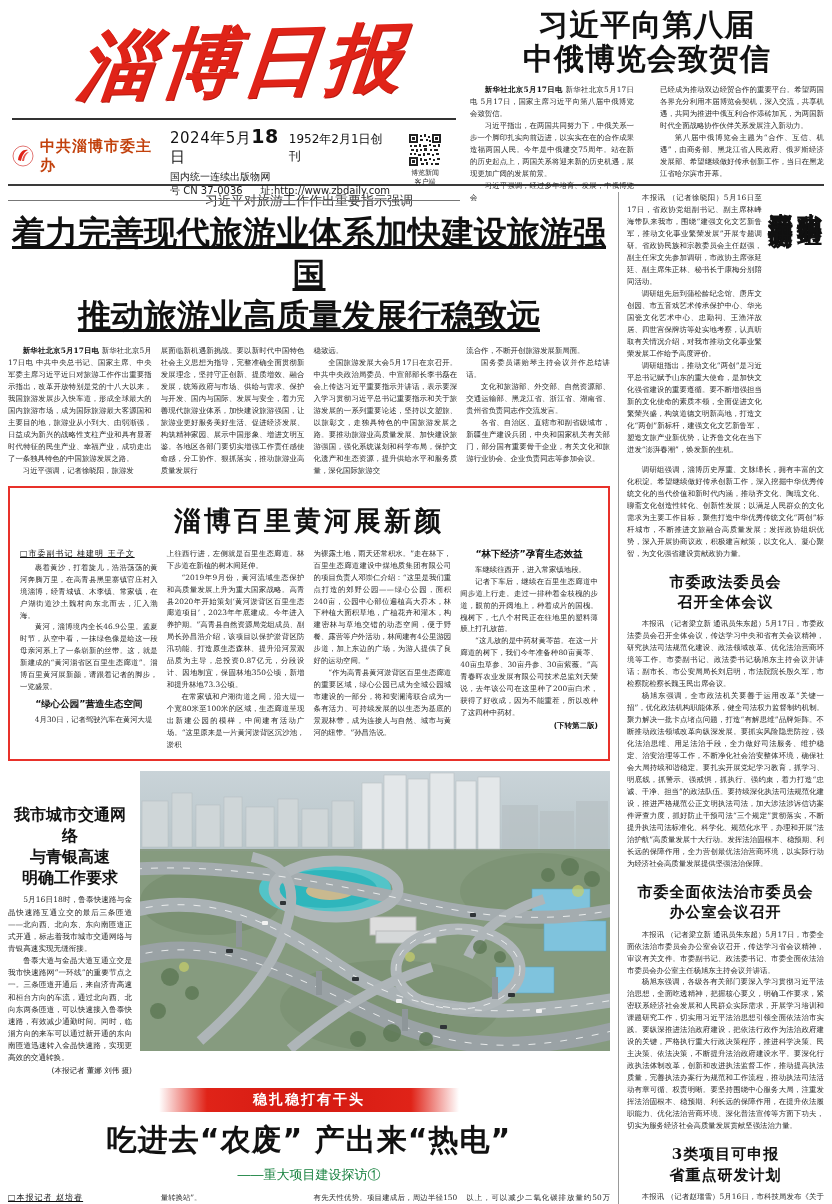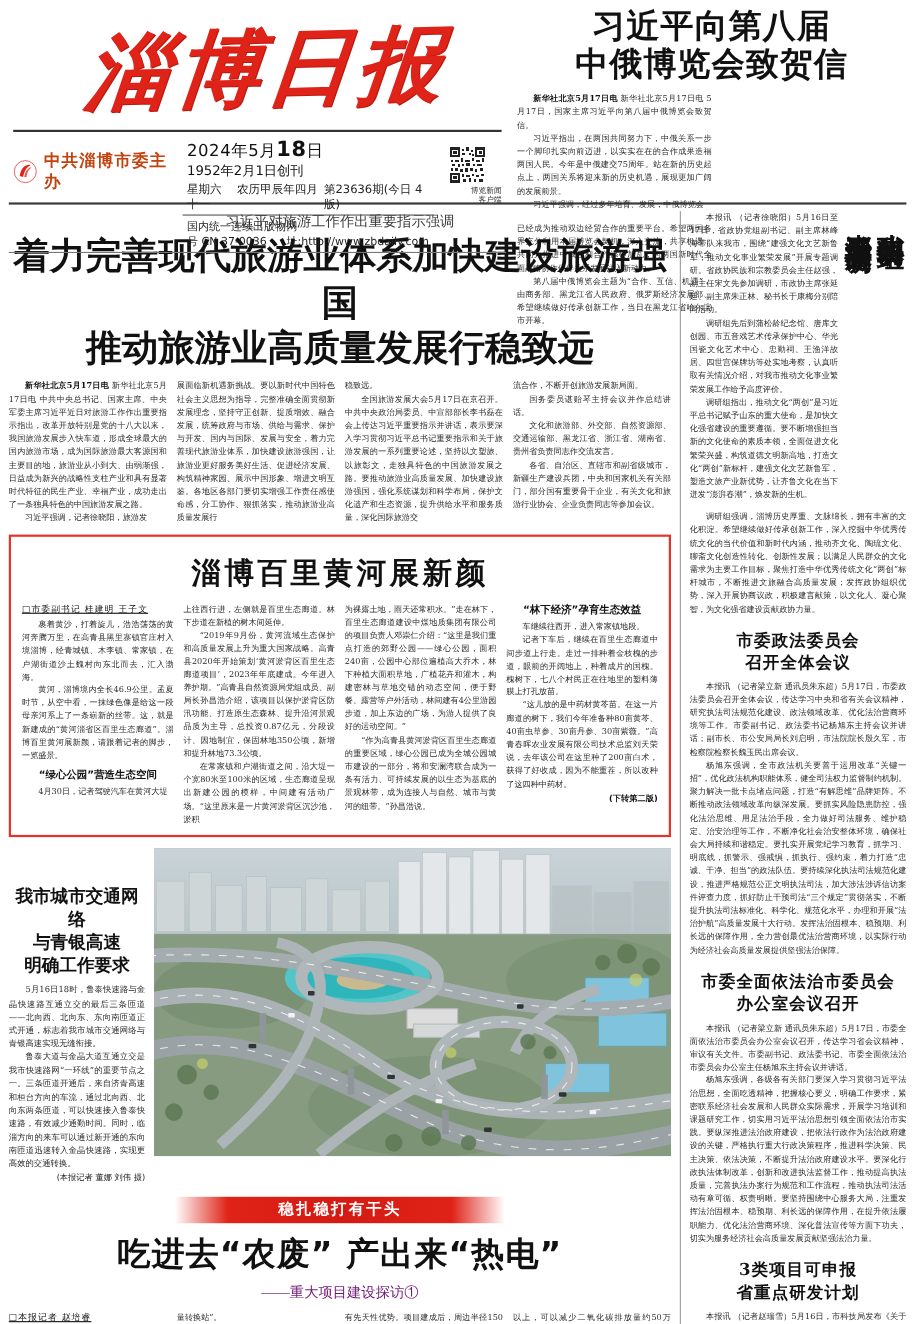--- a/index.html
+++ b/index.html
@@ -33,61 +33,61 @@
   .mh-emblem {
     width: 22px; height: 22px; margin-right: 6px; flex:0 0 22px;
     position: relative;
   }
   .mh-emblem svg { display:block; }
   .mh-brand-name {
     font-family: "DejaVu Serif","Liberation Serif",serif;
     font-size: 15px; font-weight: 700; letter-spacing: 1px; color:#c2410c;
   }
   .mh-dates { flex:1; padding-left:4px; }
-  .mh-row1 { display:flex; justify-content:space-between; align-items:baseline; padding:0 4px;flex-direction:column;}
+  .mh-row1 { display:flex; justify-content:space-between; align-items:baseline; padding:0 4px;}
   .mh-date-main { font-size: 15px; letter-spacing:.5px; color:#111; }
   .mh-date-main .big { font-size: 19px; font-weight:600; }
   .mh-founded { font-size: 12px; color:#111; }
   .mh-row2 { display:flex; justify-content:space-between; align-items:baseline; padding:1px 4px 2px 4px; border-bottom:1px solid #555; }
   .mh-week { font-size: 10.5px; color:#222; }
   .mh-week .sp { display:inline-block; width:14px; }
   .mh-issue { font-size: 10.5px; color:#222; }
   .mh-row3 { display:flex; justify-content:space-between; font-size:10px; color:#222; padding: 3px 4px 0 4px;}
-  .mh-qr { width: 62px; text-align:right; padding-top: 8px; }
+  .mh-qr { width: 62px; text-align:center; padding-top: 8px; }
   .qr-box { width:34px; height:34px; margin:0 auto; background:#fff; }
   .qr-cap { font-size:7px; line-height:1.25; color:#333; margin-top:2px; }
 
   .mh-right { width: 364px; padding-left: 10px; }
   .mh-right-title {
     font-size: 30px; font-weight: 800; line-height: 1.12; text-align:center;
     letter-spacing: 1px; color:#111; margin-top: 2px;
     font-family: "DejaVu Sans","Liberation Sans",sans-serif;
   }
-  .mh-right-body { display:flex; gap: 10px; margin-top: 9px; flex-direction: column; }
+  .mh-right-body { display:flex; gap: 26px; margin-top: 9px; }
   .mh-right-body .col { width: 50%; }
 
   
   .atext { font-family:"DejaVu Serif","Liberation Serif",serif; font-size: 7.4px; line-height: 1.62; color:#2a2a2a; text-align: justify; }
   .atext p { margin: 0; text-indent: 2em; }
   .atext p.noind { text-indent: 0; }
   .lead { font-weight: 700; color:#111; }
 
   .hr-thick { border-top: 2.5px solid #3a3a3a; margin: 6px 0 0 0; }
   .hr-thin { border-top: 1px solid #777; margin: 2px 0 0 0; }
 
   
   .body-grid { display:flex; margin-top: 6px; }
   .col-main { width: 610px; padding-right: 8px; }
   .col-right { width: 206px; padding-left: 8px; border-left: 1px solid #999; }
 
   
   .kicker { text-align:center; font-size: 13px; color:#3a3a3a; font-family:"DejaVu Serif","Liberation Serif",serif; margin-bottom: 2px; }
   .headline-main {
     text-align:center; font-size: 33px; font-weight: 800; line-height: 1.26;
-    letter-spacing: 0px; color:#111;
+    letter-spacing: 0px; color:#111;text-decoration:underline;
   }
   .lead-cols { display:flex; gap: 9px; margin-top: 8px; }
   .lead-cols .col { width: 25%; }
 
   
   .redbox { border: 2.5px solid #e8312a; margin-top: 9px; padding: 10px 10px 8px 10px; }
   .redbox-title {
     text-align:center; font-family:"DejaVu Serif","Liberation Serif",serif;
     font-size: 27px; font-weight: 700; letter-spacing: 3px; color:#111;
     margin: 5px 0 9px 0;
@@ -111,21 +111,21 @@
   .photo { width: 470px; height: 280px; position: relative; overflow:hidden; background:#9aa7ad; }
 
   
   .banner-wrap { margin-top: 12px; text-align:center; }
   .banner {
     display:inline-block; min-width: 300px; padding: 3px 46px;
     background: linear-gradient(to right, rgba(232,49,42,0) 0%, #e02318 16%, #d41a12 50%, #e02318 84%, rgba(232,49,42,0) 100%);
     color:#fff; font-size: 14px; font-weight: 800; letter-spacing: 2px;
   }
   .headline-2 { text-align:center; font-size: 30px; font-weight: 800; margin-top: 8px; color:#111; letter-spacing:1px;}
-  .subtitle-2 { text-align:center; font-size: 13px; margin-top: 5px; color:#701a75; font-family:Liberation Serif, serif;}
+  .subtitle-2 { text-align:center; font-size: 13px; margin-top: 5px; color:#15803d; font-family:Liberation Sans, sans-serif;}
   .bottom-cols { display:flex; gap:9px; margin-top: 8px; }
   .bottom-cols .col { width: 25%; }
 
   
   .vhead-wrap { display:flex; flex-direction: row-reverse; gap:4px; margin-bottom: 4px;}
   .vheadline {
     writing-mode: vertical-rl; text-orientation: upright;
     font-family:"DejaVu Serif","Liberation Serif",serif;
     font-size: 25px; font-weight: 700; letter-spacing: 2px; color:#111;
     line-height: 1.16; height: 268px;
@@ -158,26 +158,20 @@
           </span>
           <span class="mh-brand-name">中共淄博市委主办</span>
         </div>
 
         <div class="mh-dates">
           <div class="mh-row1">
             <div class="mh-date-main">
               <span>2024年5月</span><span class="big">18</span><span>日</span>
             </div>
             <div class="mh-founded">1952年2月1日创刊</div>
-          </div>
-          <div class="mh-row2">
-            <div class="mh-week">
-              <span>星期六</span><span class="sp"></span><span>农历甲辰年四月十一</span>
-            </div>
-            <div class="mh-issue">第23636期(今日 4 版)</div>
           </div>
           <div class="mh-row3">
             <span>国内统一连续出版物号 CN 37-0036</span>
             <span>网址:http://www.zbdaily.com</span>
           </div>
         </div>
 
         <div class="mh-qr">
           <div class="qr-box">
             <svg width="34" height="34" viewBox="0 0 34 34" shape-rendering="crispEdges">

